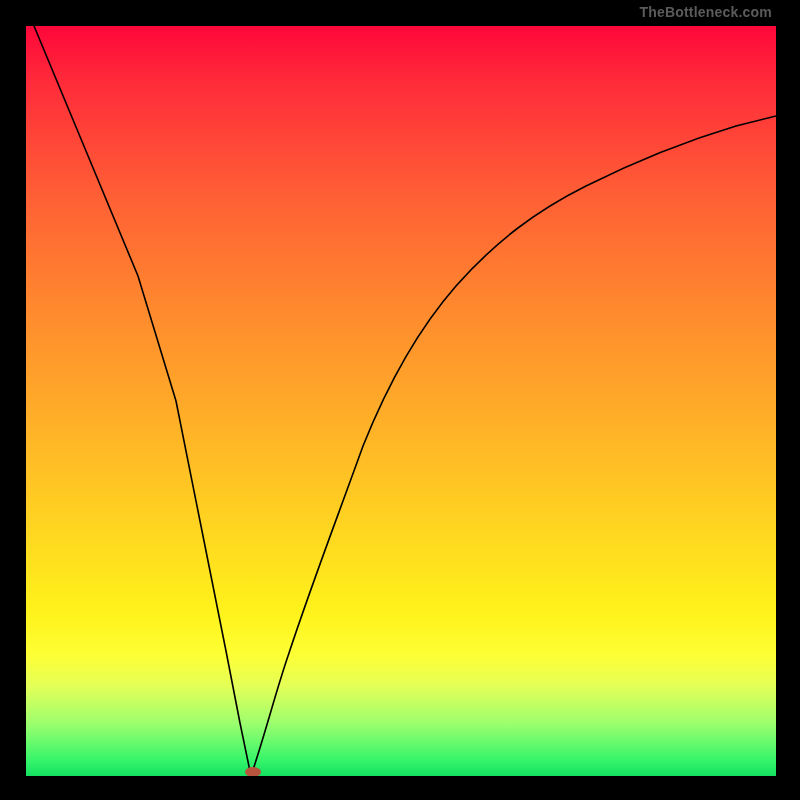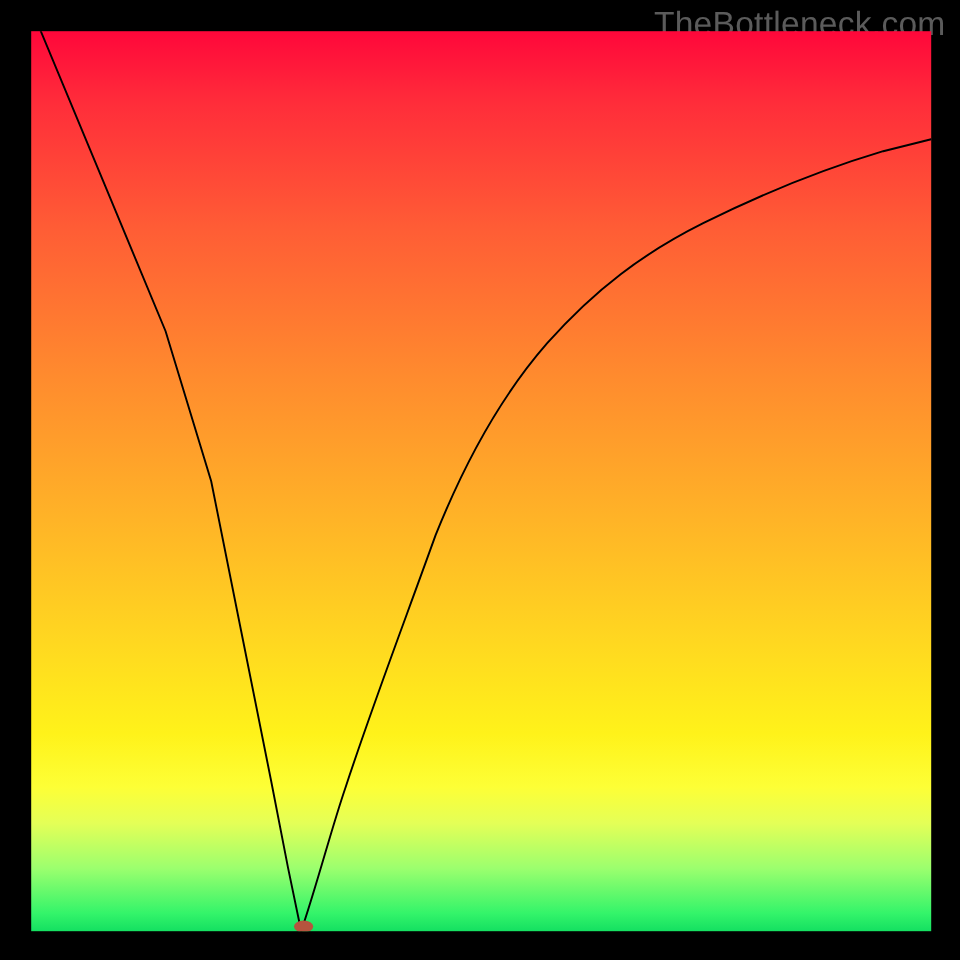--- a/index.html
+++ b/index.html
@@ -6,24 +6,24 @@
   html, body { width: 800px; height: 800px; overflow: hidden; background: #000; }
   .outer {
     width: 800px;
     height: 800px;
     background: #000;
     position: relative;
   }
   .watermark {
     position: absolute;
     top: 4px;
-    right: 12px;
+    right: 28px;
     font-family: Arial, Helvetica, sans-serif;
-    font-size: 28px;
-    font-weight: 400;
+    font-size: 14px;
+    font-weight: 700;
     color: #5b5b5b;
     letter-spacing: 0.2px;
   }
   .plot {
     position: absolute;
     left: 26px;
     top: 26px;
     width: 750px;
     height: 750px;
   }

